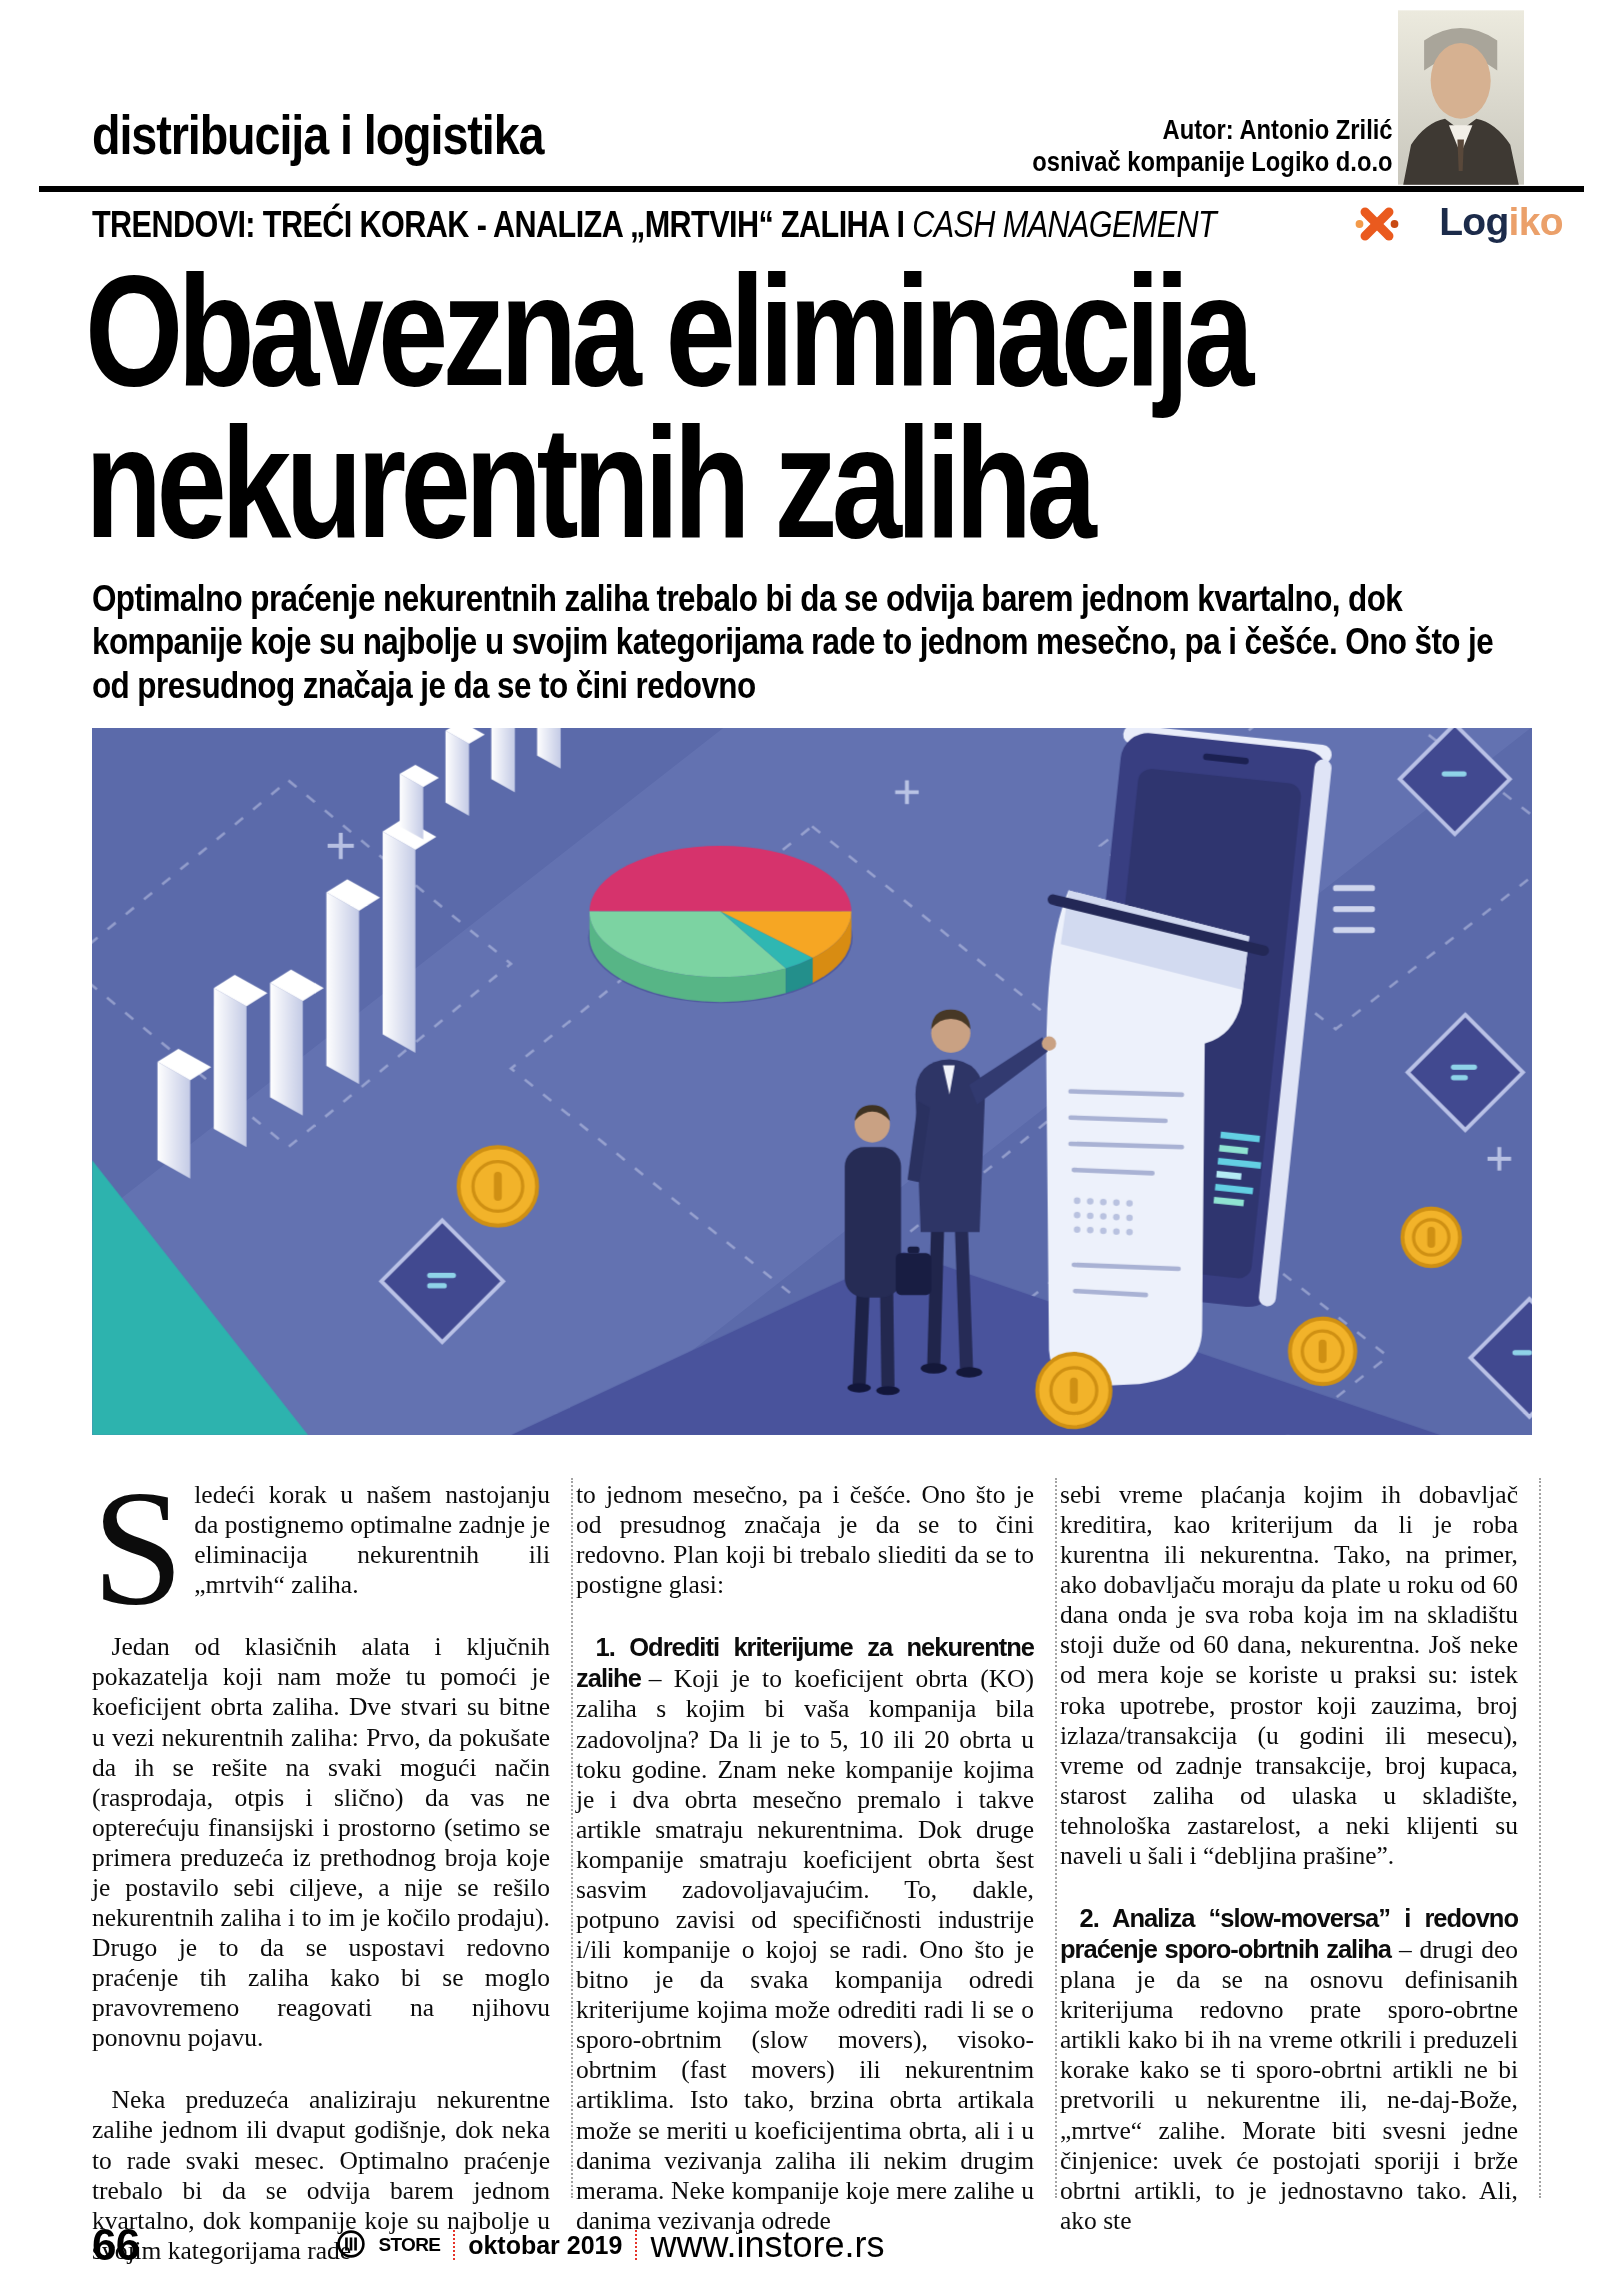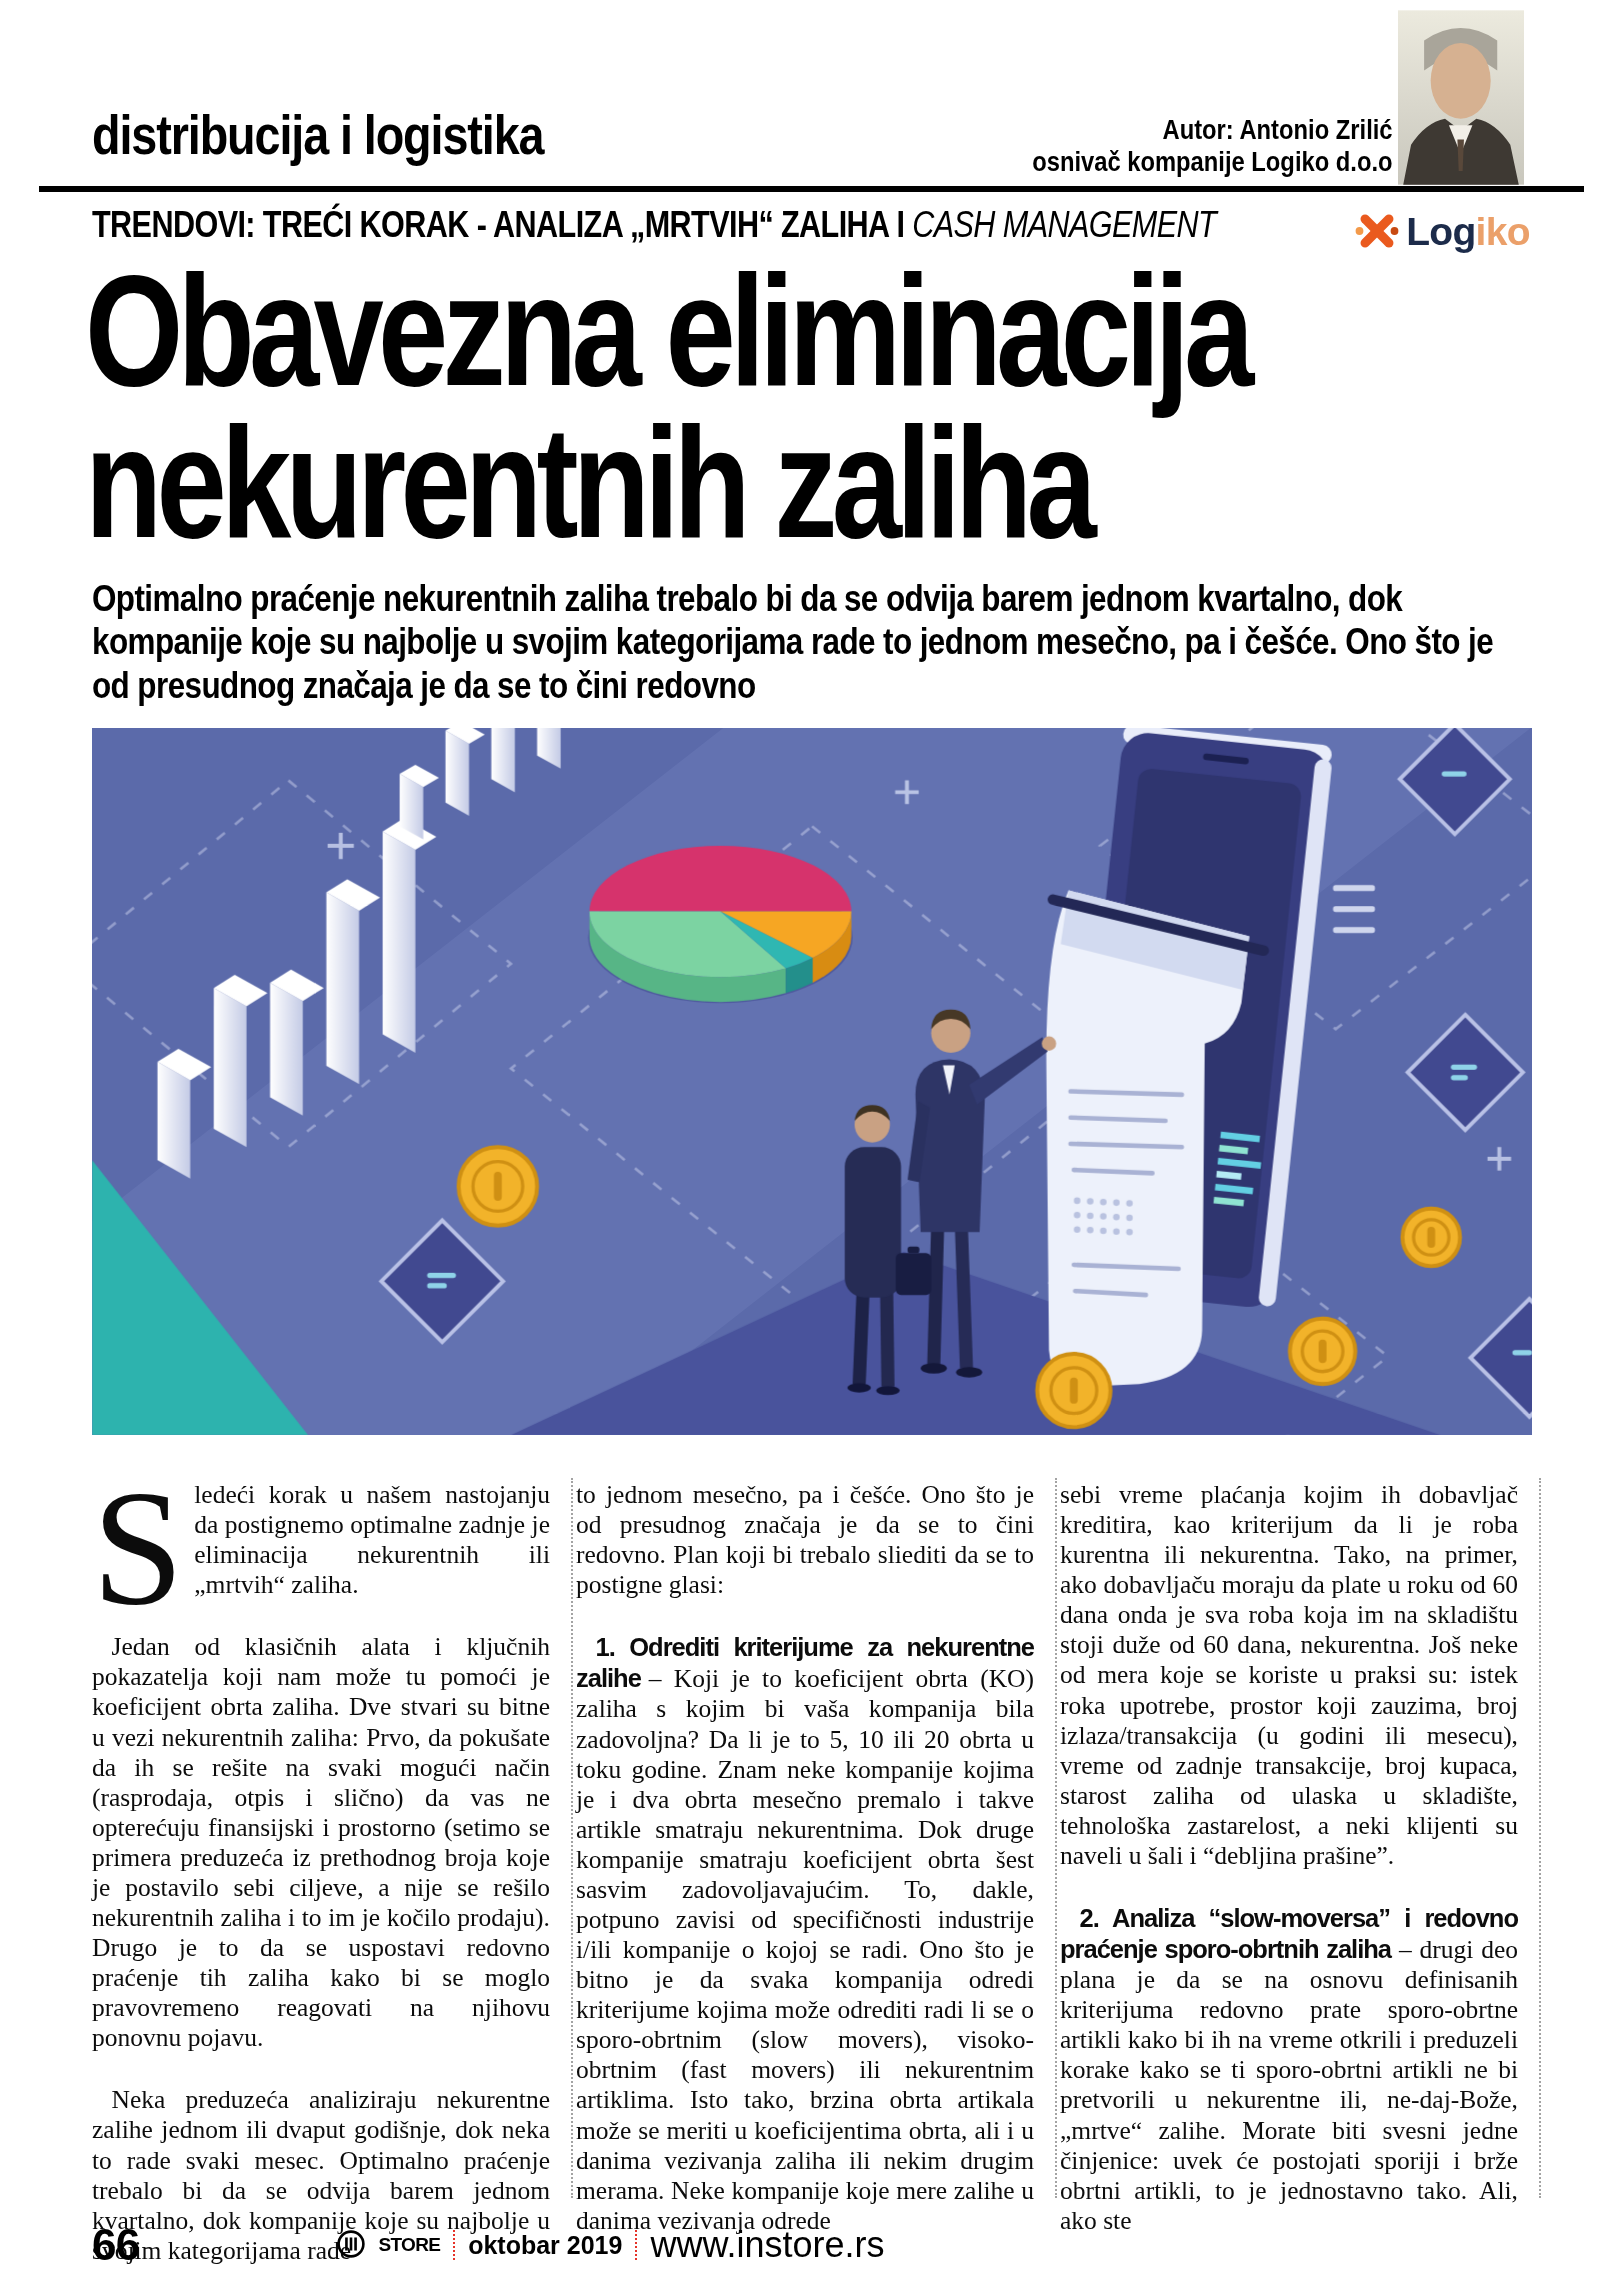--- a/index.html
+++ b/index.html
@@ -8,21 +8,21 @@
   
   .section-title{position:absolute;left:92px;top:103px;font-size:55px;font-weight:bold;
         letter-spacing:-1.3px;transform:scaleX(0.85);transform-origin:0 0;white-space:nowrap;}
   .author-block{position:absolute;top:115px;right:230px;text-align:right;font-weight:bold;
         font-size:27px;line-height:1.18;transform:scaleX(0.88);transform-origin:100% 0;white-space:nowrap;}
   .author-photo{position:absolute;left:1398px;top:9.8px;width:126px;height:175px;}
   .rule{position:absolute;left:39px;right:39px;top:186px;height:5.9px;background:#000;}
   .kicker{position:absolute;left:92px;top:204px;font-size:36px;font-weight:bold;letter-spacing:-0.7px;
         transform:scaleX(0.85);transform-origin:0 0;white-space:nowrap;}
   .kicker .it{font-style:italic;font-weight:normal;}
-  .logiko{position:absolute;left:1353px;top:200px;width:177px;height:63px;display:flex;align-items:center;}
+  .logiko{position:absolute;left:1353px;top:200px;width:177px;height:63px;display:flex;align-items:flex-start;gap:33px;}
   .logiko .word{font-size:39px;font-weight:bold;letter-spacing:-0.7px;margin-left:5.2px;}
   .logiko .pre{color:#1c2b4a;}
   .logiko .suf{color:#eba06a;}
   
   .headline{position:absolute;left:85px;top:255px;font-weight:bold;font-size:158px;line-height:0.96;
         letter-spacing:-7.2px;transform:scaleX(0.80);transform-origin:0 0;white-space:nowrap;}
   
   .lead{position:absolute;left:92px;top:577px;font-weight:bold;font-size:37px;line-height:1.17;
         letter-spacing:-0.7px;transform:scaleX(0.85);transform-origin:0 0;white-space:nowrap;}
   

